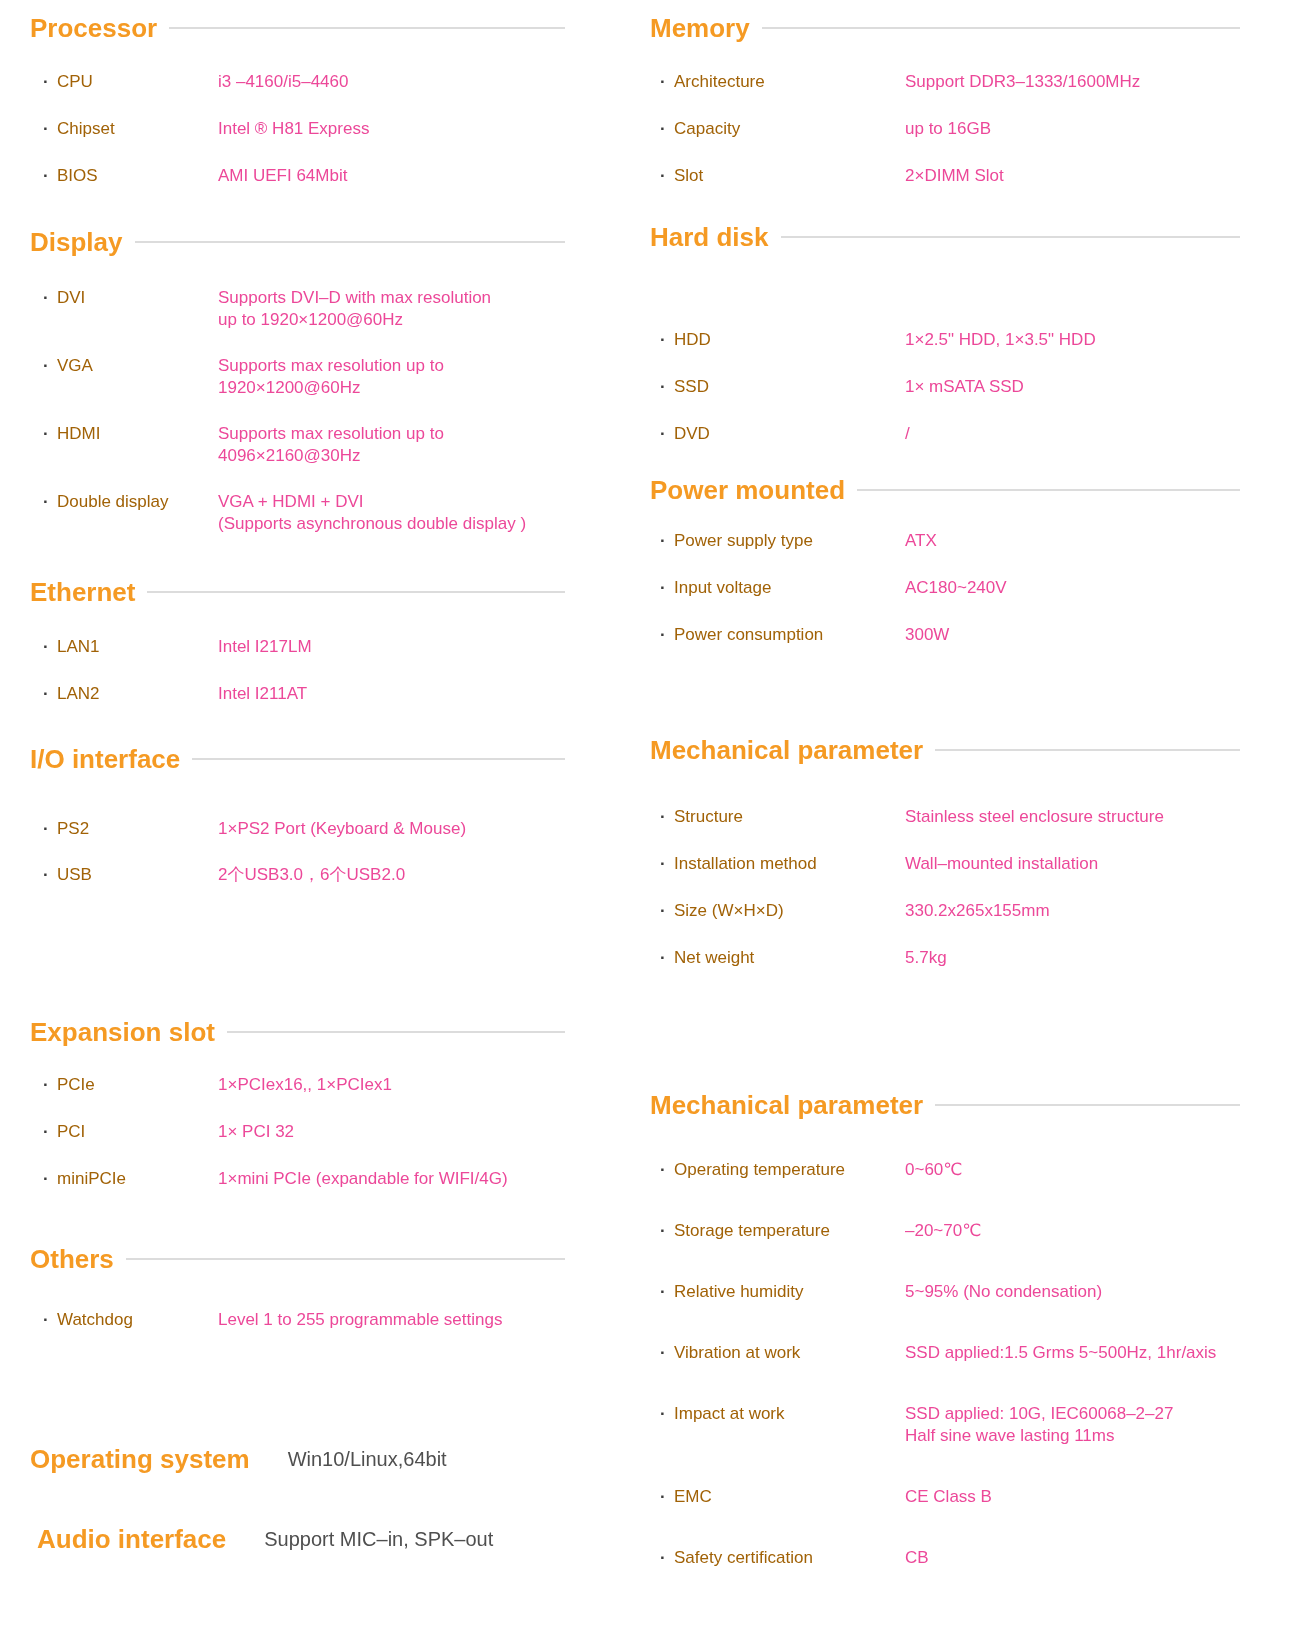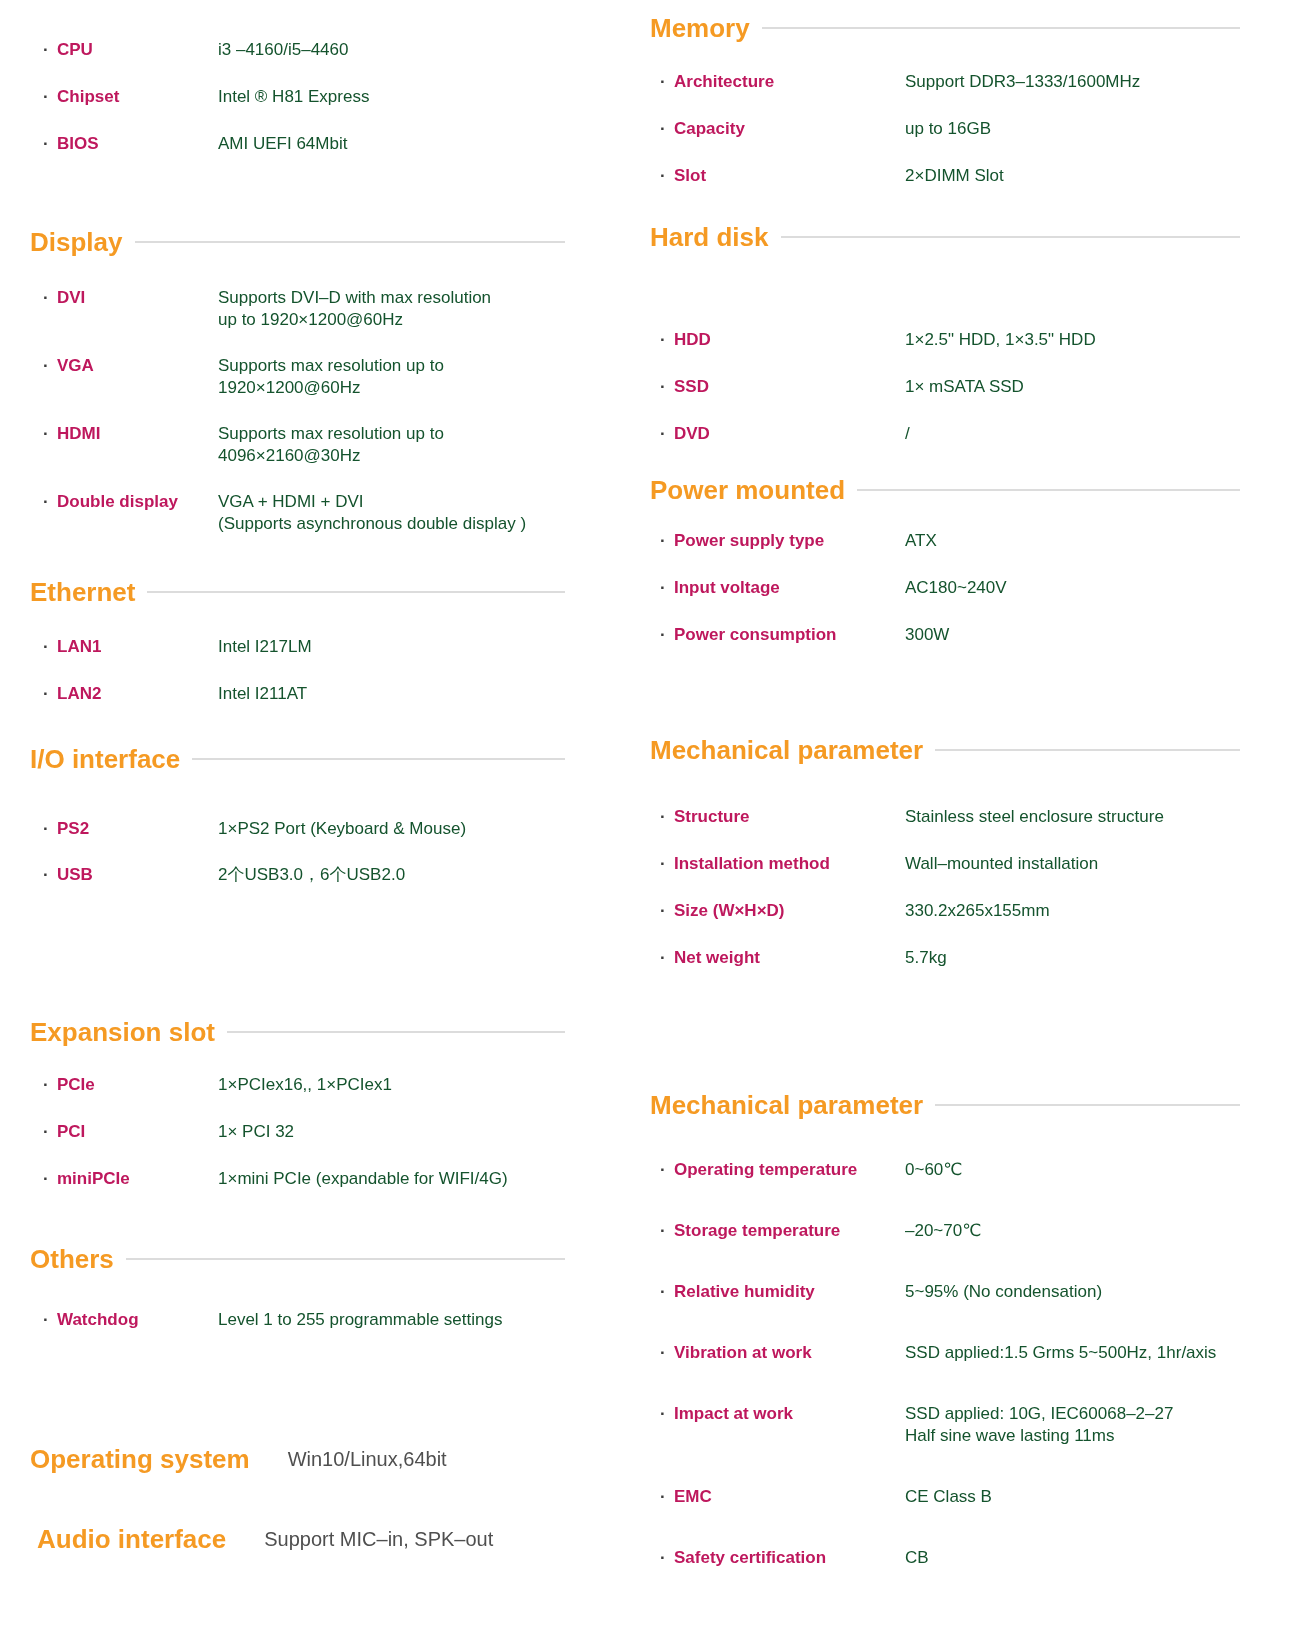--- a/index.html
+++ b/index.html
@@ -24,22 +24,22 @@
   .row{
     display:grid;grid-template-columns:175px 1fr;
     align-items:start;
     padding-left:13px;
     font-size:17px;line-height:22px;
     margin-bottom:25px;
   }
   .col-right .row{grid-template-columns:245px 1fr;padding-left:10px;}
   .bullet{display:inline-block;width:14px;color:#3C3C3C;}
   .bullet::before{content:"\00B7";font-weight:bold;}
-  .label{font-weight:bold;color:#be185d;}
-  .value{color:#14532d;white-space:pre-line;}
+  .label{font-weight:normal;color:#a16207;}
+  .value{color:#ec4899;white-space:pre-line;}
 
   
   #sec-l0{left:30px;top:12px;width:535px;}
   #sec-l1{left:30px;top:226px;width:535px;}
   #sec-l2{left:30px;top:576px;width:535px;}
   #sec-l3{left:30px;top:743px;width:535px;}
   #sec-l4{left:30px;top:1016px;width:535px;}
   #sec-l5{left:30px;top:1243px;width:535px;}
   #sec-l6{left:30px;top:1443px;width:535px;}
   #sec-l7{left:37px;top:1523px;width:528px;}
@@ -64,20 +64,24 @@
   #sec-r3 .rows{margin-top:40px;}
   #sec-r4 .rows{margin-top:38px;}
   #sec-r4 .row{margin-bottom:39px;}
 </style>
 </head>
 <body>
 
 <div id="page">
 
   <div class="sec col-left" id="sec-l0">
+    <div class="sec-head">
+      <span class="sec-title">Processor</span>
+      <div class="sec-rule"></div>
+    </div>
     <div class="rows">
       <div class="row">
         <span><span class="bullet"></span><span class="label">CPU</span></span>
         <span class="value">i3 –4160/i5–4460</span>
       </div>
       <div class="row">
         <span><span class="bullet"></span><span class="label">Chipset</span></span>
         <span class="value">Intel ® H81 Express</span>
       </div>
       <div class="row">

